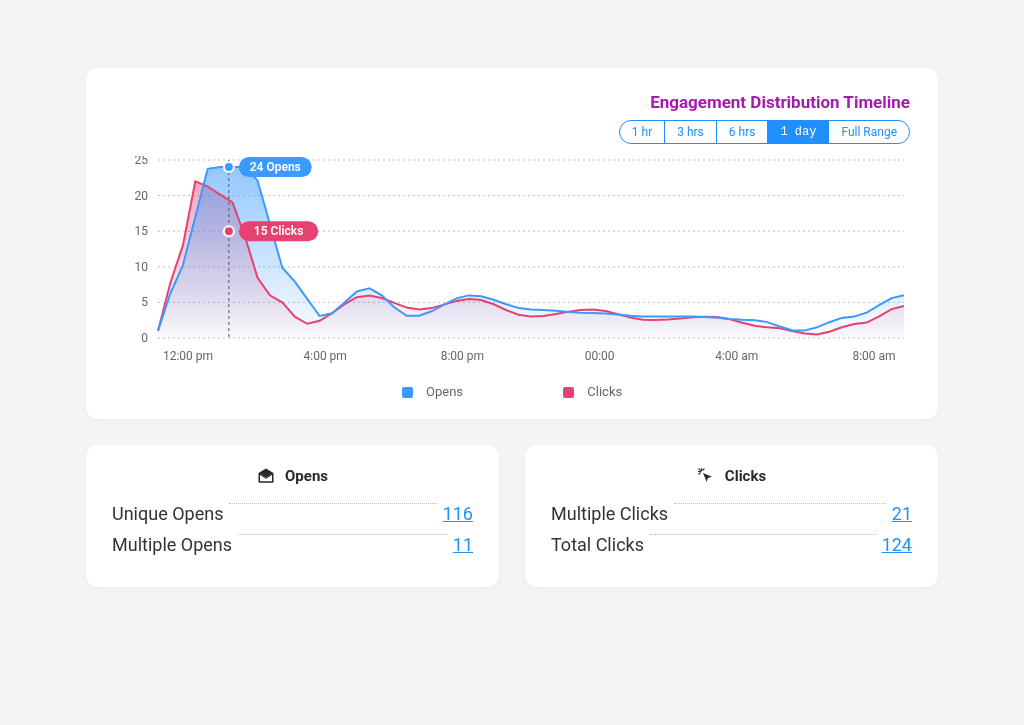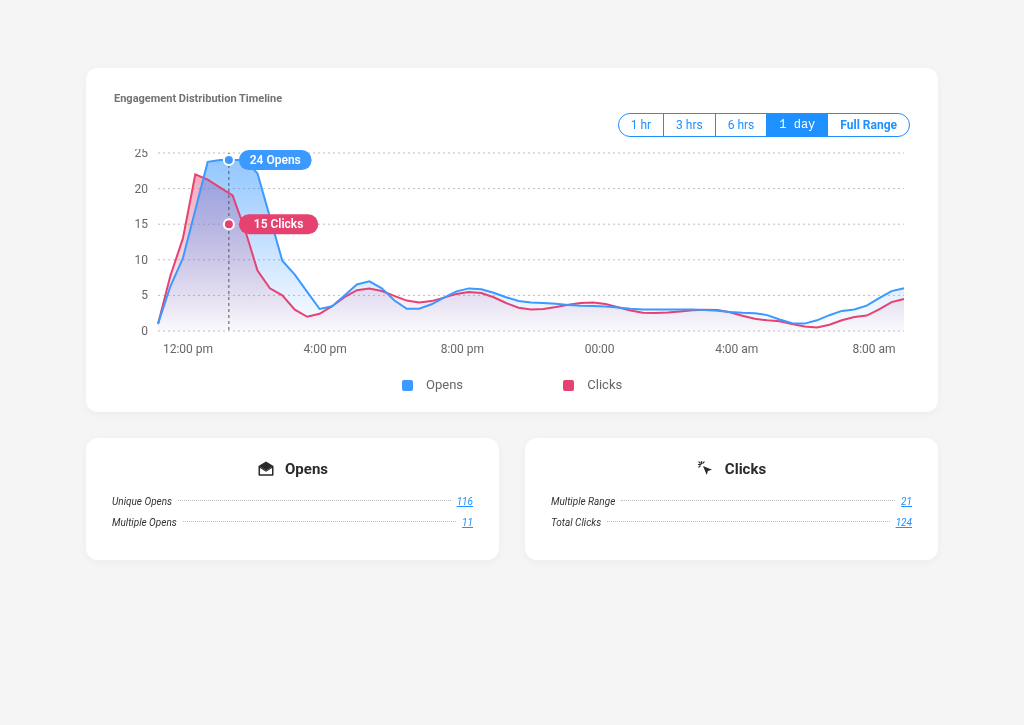--- a/index.html
+++ b/index.html
@@ -15,45 +15,45 @@
   .card {
     background: #fff;
     border-radius: 12px;
     box-shadow: 0 2px 10px rgba(0,0,0,0.04);
   }
   .chart-card {
     padding: 24px 28px 20px 28px;
     margin-bottom: 26px;
   }
   .chart-title {
-    font-size: 11px;
+    font-size: 17px;
     font-weight: 700;
-    text-align: left;
-    color: #737373;
+    text-align: right;
+    color: #a21caf;
     margin-bottom: 8px;
   }
   .range-bar {
     display: flex;
     justify-content: flex-end;
     margin-bottom: 12px;
   }
   .range-pill {
     display: flex;
     border: 1.5px solid #1e90ff;
     border-radius: 14px;
     overflow: hidden;
     font-size: 12px;
   }
   .range-item {
     padding: 4px 12px;
     color: #1e90ff;
     border-right: 1.5px solid #1e90ff;
     cursor: pointer;
   }
-  .range-item:last-child { border-right: none; font-weight: bold; }
+  .range-item:last-child { border-right: none; }
   .range-item.active { background: #1e90ff; color: #fff; font-family: Liberation Mono, monospace; }
   .plot-area {
     position: relative;
     height: 210px;
     margin-top: 4px;
   }
   .plot-area svg { display: block; }
   .grid-line {
     stroke: #888;
     stroke-width: 1;
@@ -90,24 +90,23 @@
     justify-content: center;
     align-items: center;
     gap: 10px;
     font-size: 15px;
     font-weight: 700;
     color: #2a2a2a;
     margin-bottom: 18px;
   }
   .stat-row {
     display: flex;
-    align-items: center;
+    align-items: flex-start;
     margin-bottom: 10px;
-    font-size: 10px;
-    font-style: italic;
+    font-size: 18px;
   }
   .stat-row .label { color: #333; white-space: nowrap; }
   .stat-row .dots {
     flex: 1;
     border-bottom: 1.5px dotted #bbb;
     margin: 0 6px 3px 6px;
   }
   .stat-row .value {
     color: #1e90ff;
     text-decoration: underline;
@@ -225,21 +224,21 @@
             <line x1="2.5" y1="2.5" x2="4.3" y2="4.3"></line>
             <line x1="9.5" y1="2.5" x2="7.7" y2="4.3"></line>
             <line x1="2.5" y1="9.5" x2="4.3" y2="7.7"></line>
           </g>
         </svg>
       </span>
       <span>Clicks</span>
     </div>
     <div id="clicks-rows">
         <div class="stat-row">
-          <span class="label">Multiple Range</span>
+          <span class="label">Multiple Clicks</span>
           <span class="dots"></span>
           <a class="value">21</a>
         </div>
         <div class="stat-row">
           <span class="label">Total Clicks</span>
           <span class="dots"></span>
           <a class="value">124</a>
         </div>
       </div>
   </div>

